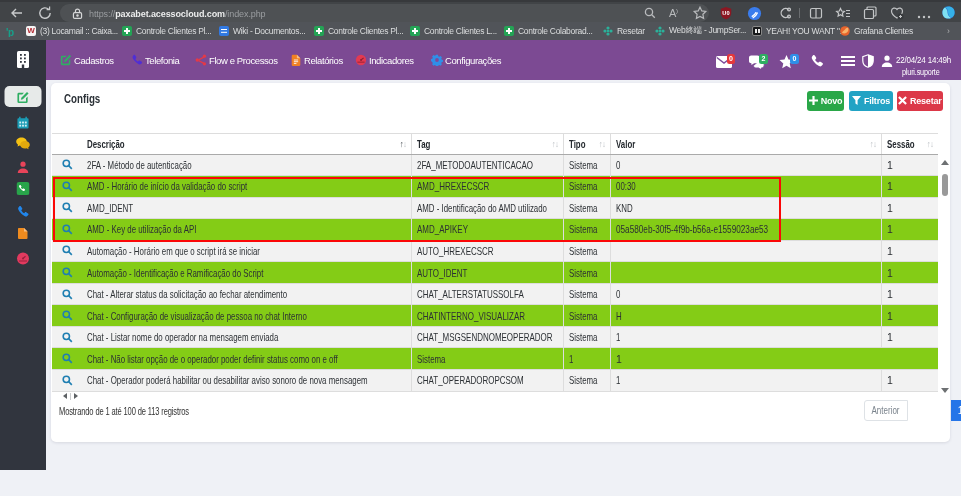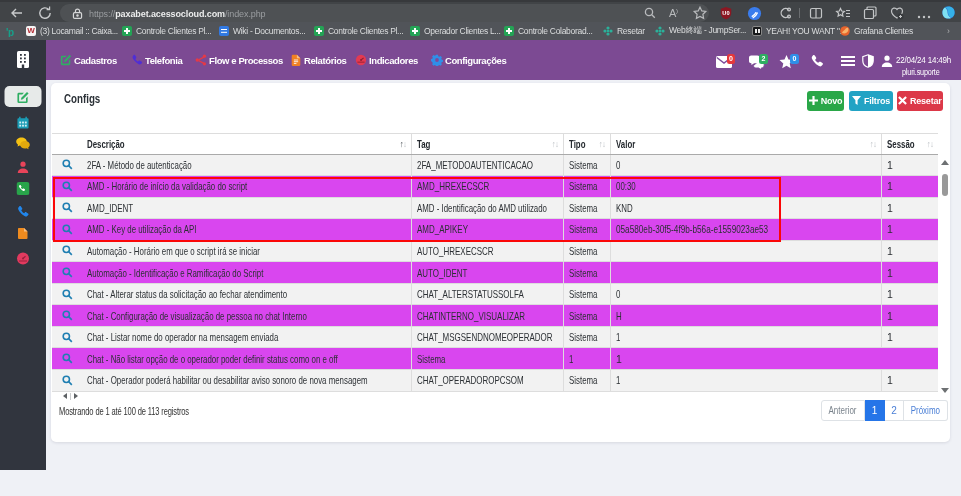--- a/index.html
+++ b/index.html
@@ -23,21 +23,21 @@
 .fav-plus:after { content:""; position:absolute; left:2px; top:4.2px; width:6px; height:1.8px; background:#fff; }
 .fav-w { background:#f5f5f5; color:#b42c35; font-weight:bold; font-size:8px; text-align:center; line-height:10px; }
 .fav-wiki { background:#3179e3; }
 .fav-wiki:before { content:""; position:absolute; left:2px; top:2.5px; width:6px; height:1.6px; background:#fff; box-shadow:0 2.8px 0 #fff; }
 .fav-yeah { background:#17181a; border:1px solid #888; }
 .fav-yeah:before { content:""; position:absolute; left:2px; top:2px; width:2px; height:4px; background:#eee; box-shadow:3px 0 0 #eee; }
 
 
 #navbar { position:absolute; left:0; top:40px; width:961px; height:40px; background:#7c4a93; }
 #logobox { position:absolute; left:0; top:40px; width:46px; height:40px; background:#31353e; }
-.navitem { position:absolute; top:0; height:40px; display:flex; align-items:center; gap:2px; font-size:9.5px; color:#fff; font-weight:bold; letter-spacing:-0.4px; white-space:nowrap; }
+.navitem { position:absolute; top:0; height:40px; display:flex; align-items:center; gap:2px; font-size:9.5px; color:#fff; font-weight:normal; letter-spacing:-0.4px; white-space:nowrap; }
 .navitem svg { width:12px; height:12px; }
 .nicon { position:absolute; color:#fff; }
 .nicon svg { width:100%; height:100%; display:block; }
 .badge { position:absolute; font-size:7px; font-weight:bold; color:#fff; border-radius:2.5px; padding:1px 2.5px; line-height:7.5px; }
 
 
 #sidebar { position:absolute; left:0; top:80px; width:46px; height:390px; background:#31353e; }
 .sideitem { position:absolute; left:50%; transform:translateX(-50%); }
 
 
@@ -51,42 +51,42 @@
 
 #tbl { position:absolute; left:1px; top:49.5px; width:886px; }
 .trow { display:grid; grid-template-columns:30px 329px 152px 47px 271px 57px; border-bottom:1px solid #ddd; }
 .trow > div { position:relative; padding:0 5px; font-size:10.5px; color:#2c3034; display:flex; align-items:center; overflow:hidden; white-space:nowrap; border-left:1px solid #ddd; }
 .tx { display:inline-block; transform:scaleX(0.75); transform-origin:0 50%; }
 .tx2 { display:inline-block; transform:scaleX(0.76); transform-origin:0 50%; }
 .trow > div:first-child { border-left:none; justify-content:center; padding:0; }
 .trow > div:nth-child(2) { border-left:none; }
 #thead { border-top:1px solid #ddd; border-bottom:1px solid #aaa; height:22px; }
 #thead > div { font-weight:bold; color:#24292e; justify-content:space-between; }
-.dr { height:21.55px; background:#d946ef; }
+.dr { height:21.55px; background:#84cc16; }
 .dr:nth-child(even) { background:#f2f2f2; }
 .sort { font-size:9px; color:#c3c7cb; letter-spacing:-1.2px; font-weight:normal; }
 .sort b { color:#5a6066; font-weight:normal; }
 .lupa { width:11px; height:11px; }
 
 
 #redbox { position:absolute; left:2px; top:93.5px; width:728px; height:65.5px; border:2px solid #fb0707; }
 
 
 #vscroll { position:absolute; left:889px; top:72px; width:10px; height:241px; }
 #vthumb { position:absolute; left:2px; top:19px; width:6px; height:22px; background:#999; border-radius:3px; }
 .varrow { position:absolute; left:0; width:0; height:0; border-left:4px solid transparent; border-right:4px solid transparent; margin-left:1px; }
 
 
 #hscroll { position:absolute; left:12px; top:309px; height:8px; display:flex; align-items:center; gap:3px; }
 .harrow { width:0; height:0; border-top:3.5px solid transparent; border-bottom:3.5px solid transparent; }
 
 
 #mostrando { position:absolute; left:8px; top:322px; font-size:10.5px; color:#333; letter-spacing:-0.2px; transform:scaleX(0.72); transform-origin:0 50%; }
 #pager { position:absolute; left:770px; top:317px; height:21px; display:flex; font-size:10px; }
-.pg { border:1px solid #dee2e6; border-left:none; background:#fff; display:flex; align-items:center; justify-content:center; color:#4a7fd6; }
+.pg { border:1px solid #dee2e6; border-left:none; background:#fff; display:flex; align-items:center; justify-content:center; color:#4a7fd6;margin-left:43px; }
 .pg.first { border-left:1px solid #dee2e6; border-radius:3px 0 0 3px; color:#7a838c; }
 .pg.last { border-radius:0 3px 3px 0; }
 .pg.active { background:#2575e8; color:#fff; border-color:#2575e8; }
 .ptx { display:inline-block; transform:scaleX(0.8); }
 </style>
 </head>
 <body>
 <div id="page">
   <div id="toolbar">
     <div class="ticon" style="left:9px;"><svg viewBox="0 0 16 16" fill="none" stroke="#c7c9cb" stroke-width="1.4">
@@ -174,21 +174,21 @@
     <div class="bm" style="left:219px;">
         <span class="fav fav-wiki"></span>
         <span>Wiki - Documentos...</span>
       </div>
     <div class="bm" style="left:314px;">
         <span class="fav fav-plus"></span>
         <span>Controle Clientes Pl...</span>
       </div>
     <div class="bm" style="left:410px;">
         <span class="fav fav-plus"></span>
-        <span>Operador Clientes L...</span>
+        <span>Controle Clientes L...</span>
       </div>
     <div class="bm" style="left:504px;">
         <span class="fav fav-plus"></span>
         <span>Controle Colaborad...</span>
       </div>
     <div class="bm" style="left:603px;">
         <svg width="10" height="10" viewBox="0 0 10 10">
           <g fill="#2bb19a">
             <circle cx="5" cy="2" r="1.6"></circle>
             <circle cx="5" cy="8" r="1.6"></circle>

